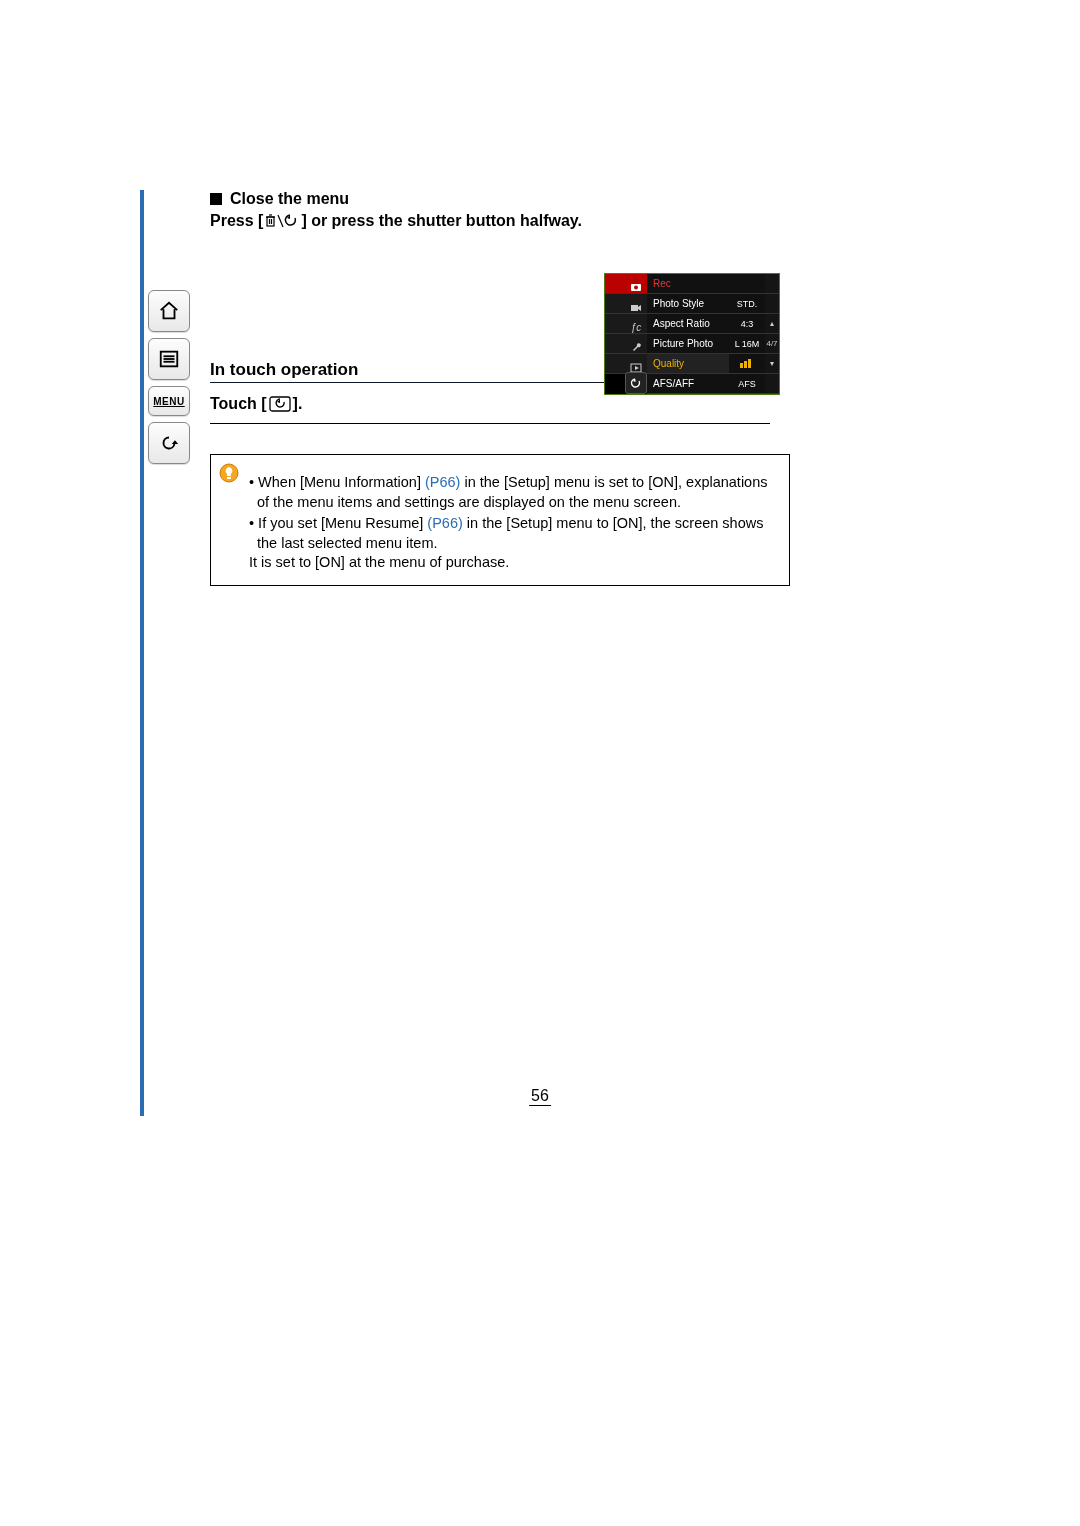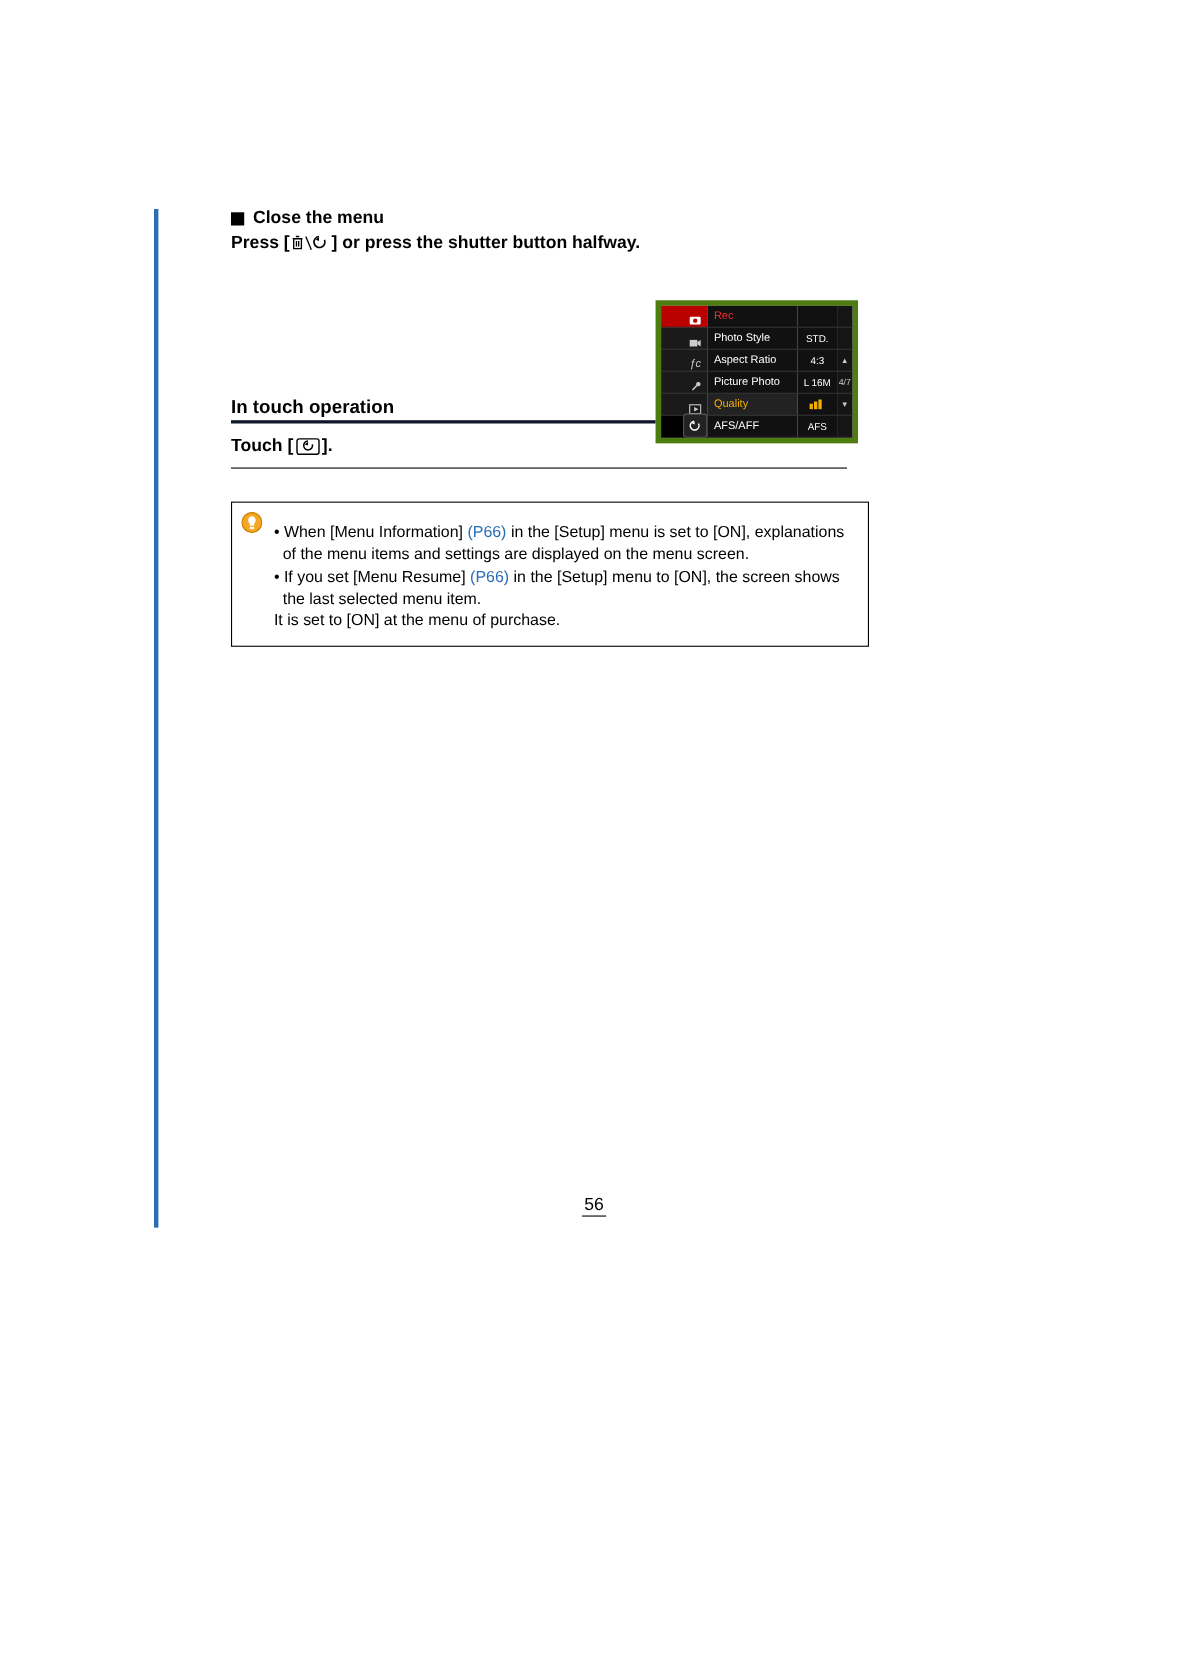--- a/index.html
+++ b/index.html
@@ -85,21 +85,21 @@
   .inline-icon {
     display: inline-flex;
     align-items: center;
     justify-content: center;
     vertical-align: middle;
   }
   .subhead {
     font-weight: bold;
     font-size: 17px;
     margin-top: 130px;
-    border-bottom: 3px solid #0f172a;
+    border-bottom: 1px solid #0f172a;
     padding-bottom: 2px;
     width: 560px;
   }
   .touch-line {
     font-weight: bold;
     font-size: 16px;
     margin-top: 12px;
     border-bottom: 1px solid #000;
     padding-bottom: 10px;
     width: 560px;
@@ -135,21 +135,21 @@
   }
   
   .lcd {
     position: absolute;
     right: 300px;
     top: 273px;
     width: 174px;
     background: #e5e5e5;
     color: #fff;
     font-size: 10px;
-    border: 5px solid #4d7c0f;
+    border: 1px solid #4d7c0f;
   }
   .lcd-row {
     display: flex;
     align-items: stretch;
     height: 20px;
   }
   .lcd-tab {
     width: 22px;
     background: #1a1a1a;
     display:flex;align-items:flex-end;justify-content:center;
@@ -187,20 +187,43 @@
     display:flex;align-items:center;justify-content:center;margin:0;
   }
 </style>
 </head>
 <body>
 
 <div class="page">
 
   <div class="side-line"></div>
 
+  <div class="sidebar">
+    <div class="side-btn">
+      <svg width="22" height="22" viewBox="0 0 24 24">
+          <path fill="none" stroke="#000" stroke-width="2" d="M3 11 12 3l9 8M6 10v10h12V10"></path>
+        </svg>
+    </div>
+    <div class="side-btn">
+      <svg width="22" height="22" viewBox="0 0 24 24">
+          <rect x="3" y="4" width="18" height="16" fill="none" stroke="#000" stroke-width="2"></rect>
+          <line x1="6" y1="9" x2="18" y2="9" stroke="#000" stroke-width="2"></line>
+          <line x1="6" y1="12" x2="18" y2="12" stroke="#000" stroke-width="2"></line>
+          <line x1="6" y1="15" x2="18" y2="15" stroke="#000" stroke-width="2"></line>
+        </svg>
+    </div>
+    <div class="side-btn menu-label">
+      <span>MENU</span>
+    </div>
+    <div class="side-btn">
+      <svg width="22" height="22" viewBox="0 0 24 24">
+          <path fill="#000" d="M12 5a7 7 0 1 1-6.9 8H2l3.5-4L9 13H7.1A5 5 0 1 0 12 7V5z" transform="scale(-1,1) translate(-24,0)"></path>
+        </svg>
+    </div>
+  </div>
 
   <div class="content">
 
     <div class="section-title">
       <span class="sq"></span>
       <span>Close the menu</span>
     </div>
 
     <div class="instruction">
       <span>Press [</span>

